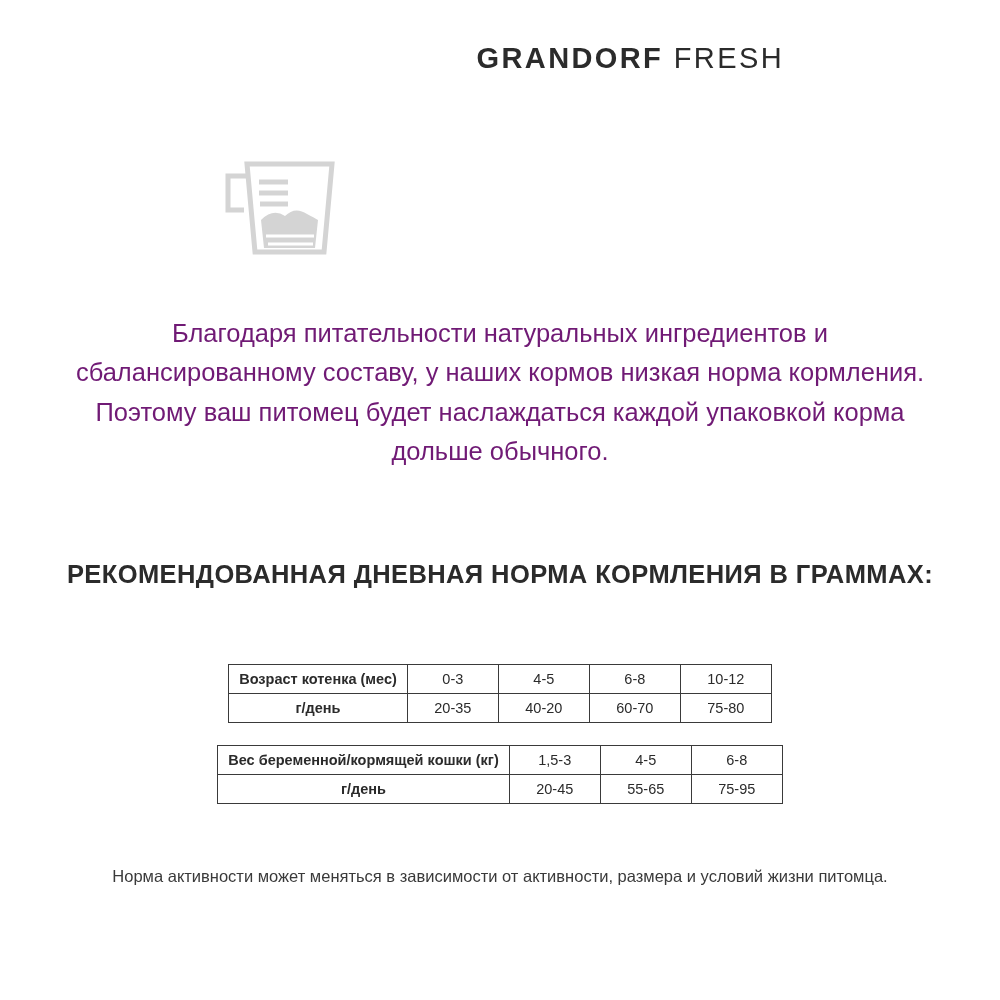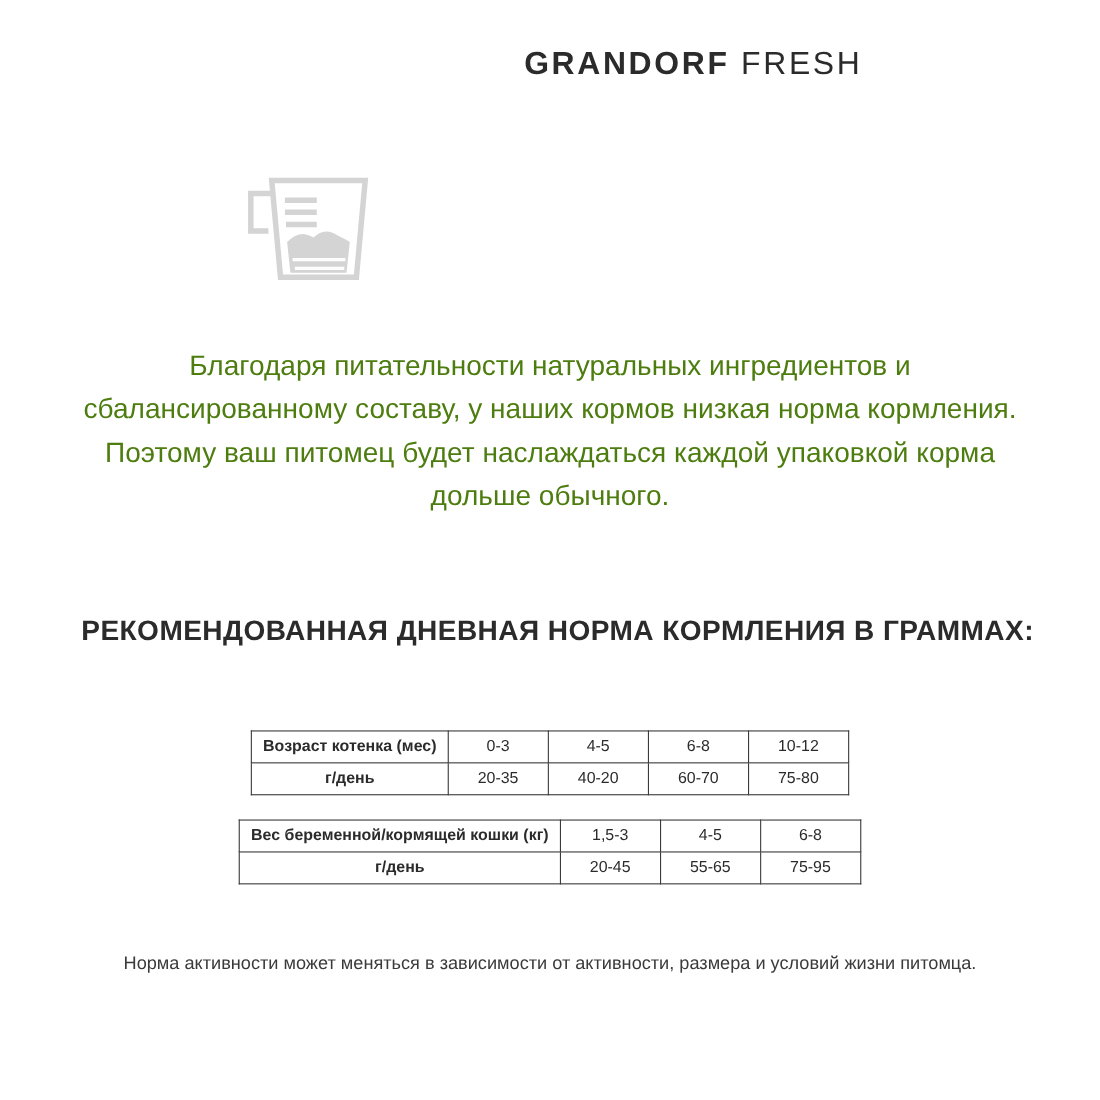--- a/index.html
+++ b/index.html
@@ -69,31 +69,31 @@
 
   
   .intro {
     position: absolute;
     top: 288px;
     left: 60px;
     width: 880px;
     text-align: center;
     font-size: 25.5px;
     line-height: 1.55;
-    color: #4d7c0f;
+    color: #701a75;
     font-weight: 400;
   }
 
   
   .section-title {
     position: absolute;
     top: 536px;
     left: 60px;
     width: 880px;
-    text-align: right;
+    text-align: center;
     font-size: 25.5px;
     font-weight: 700;
     line-height: 1.35;
     letter-spacing: 0.4px;
     color: #2b2b2b;
   }
 
   
   .tables {
     position: absolute;

